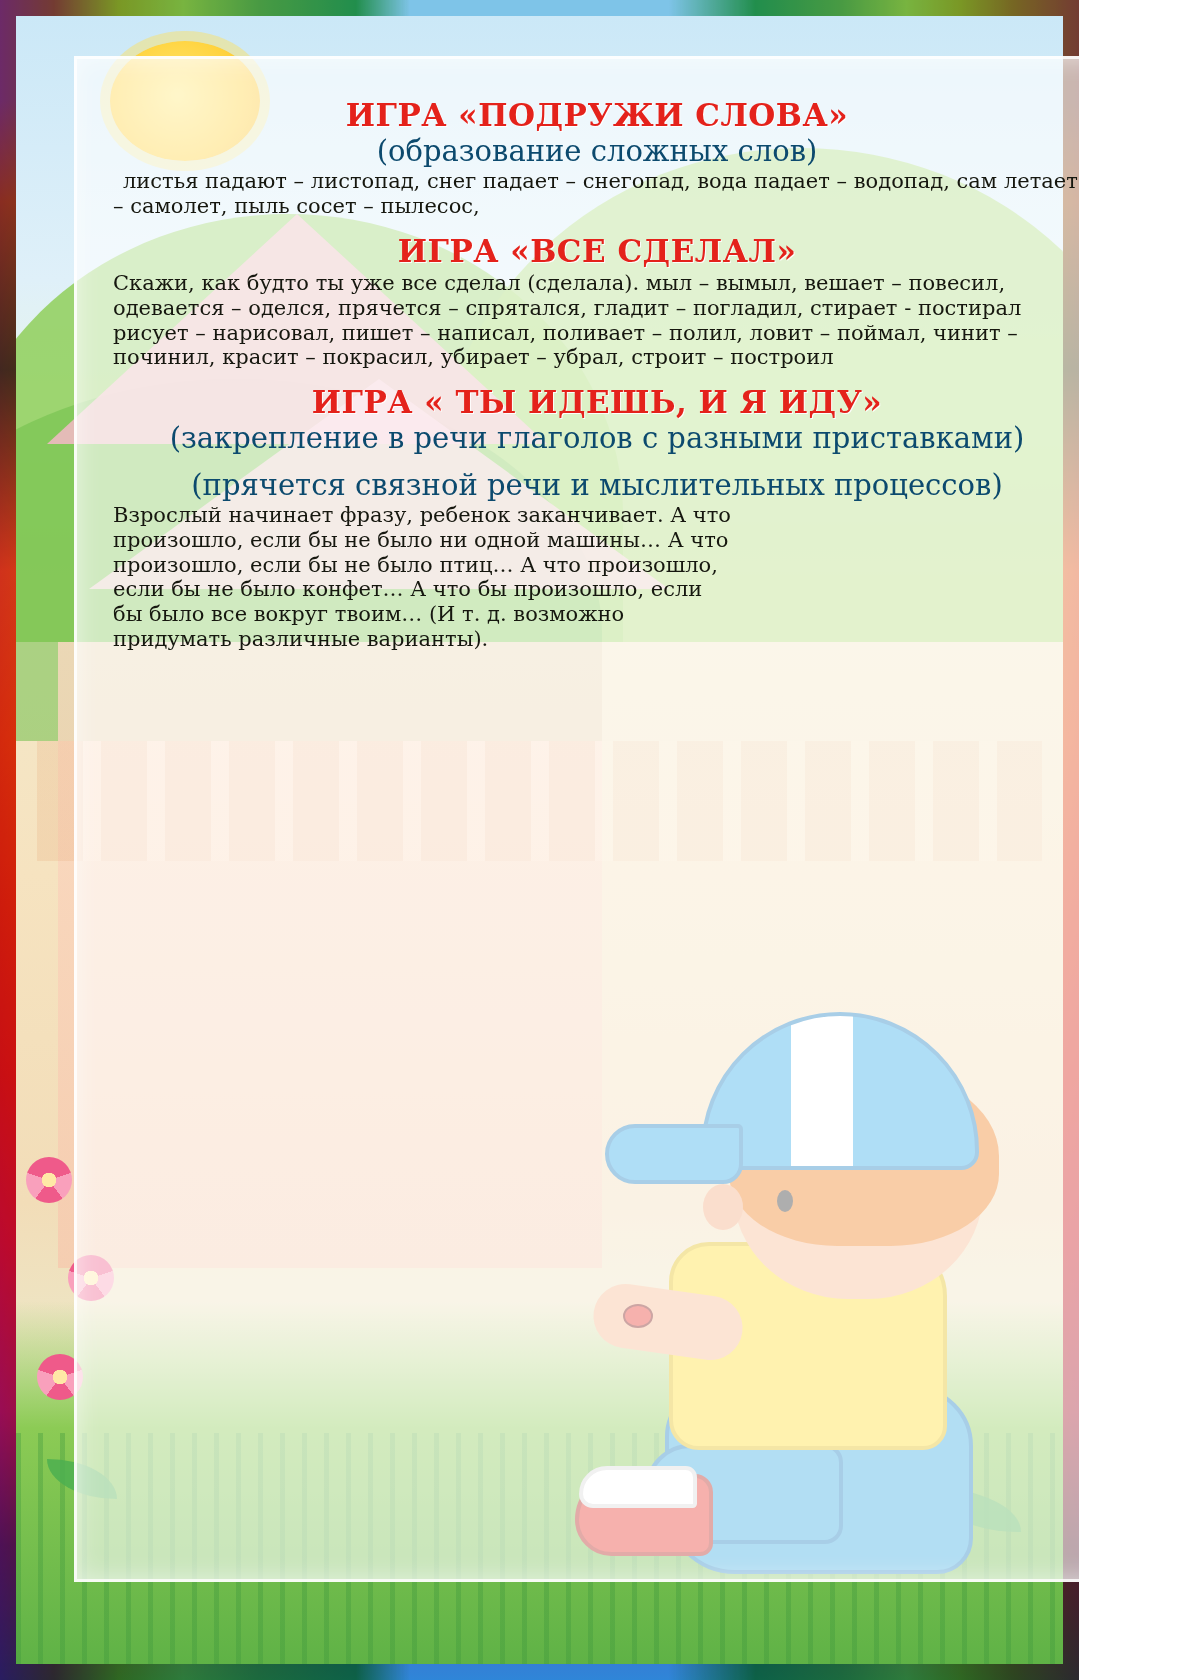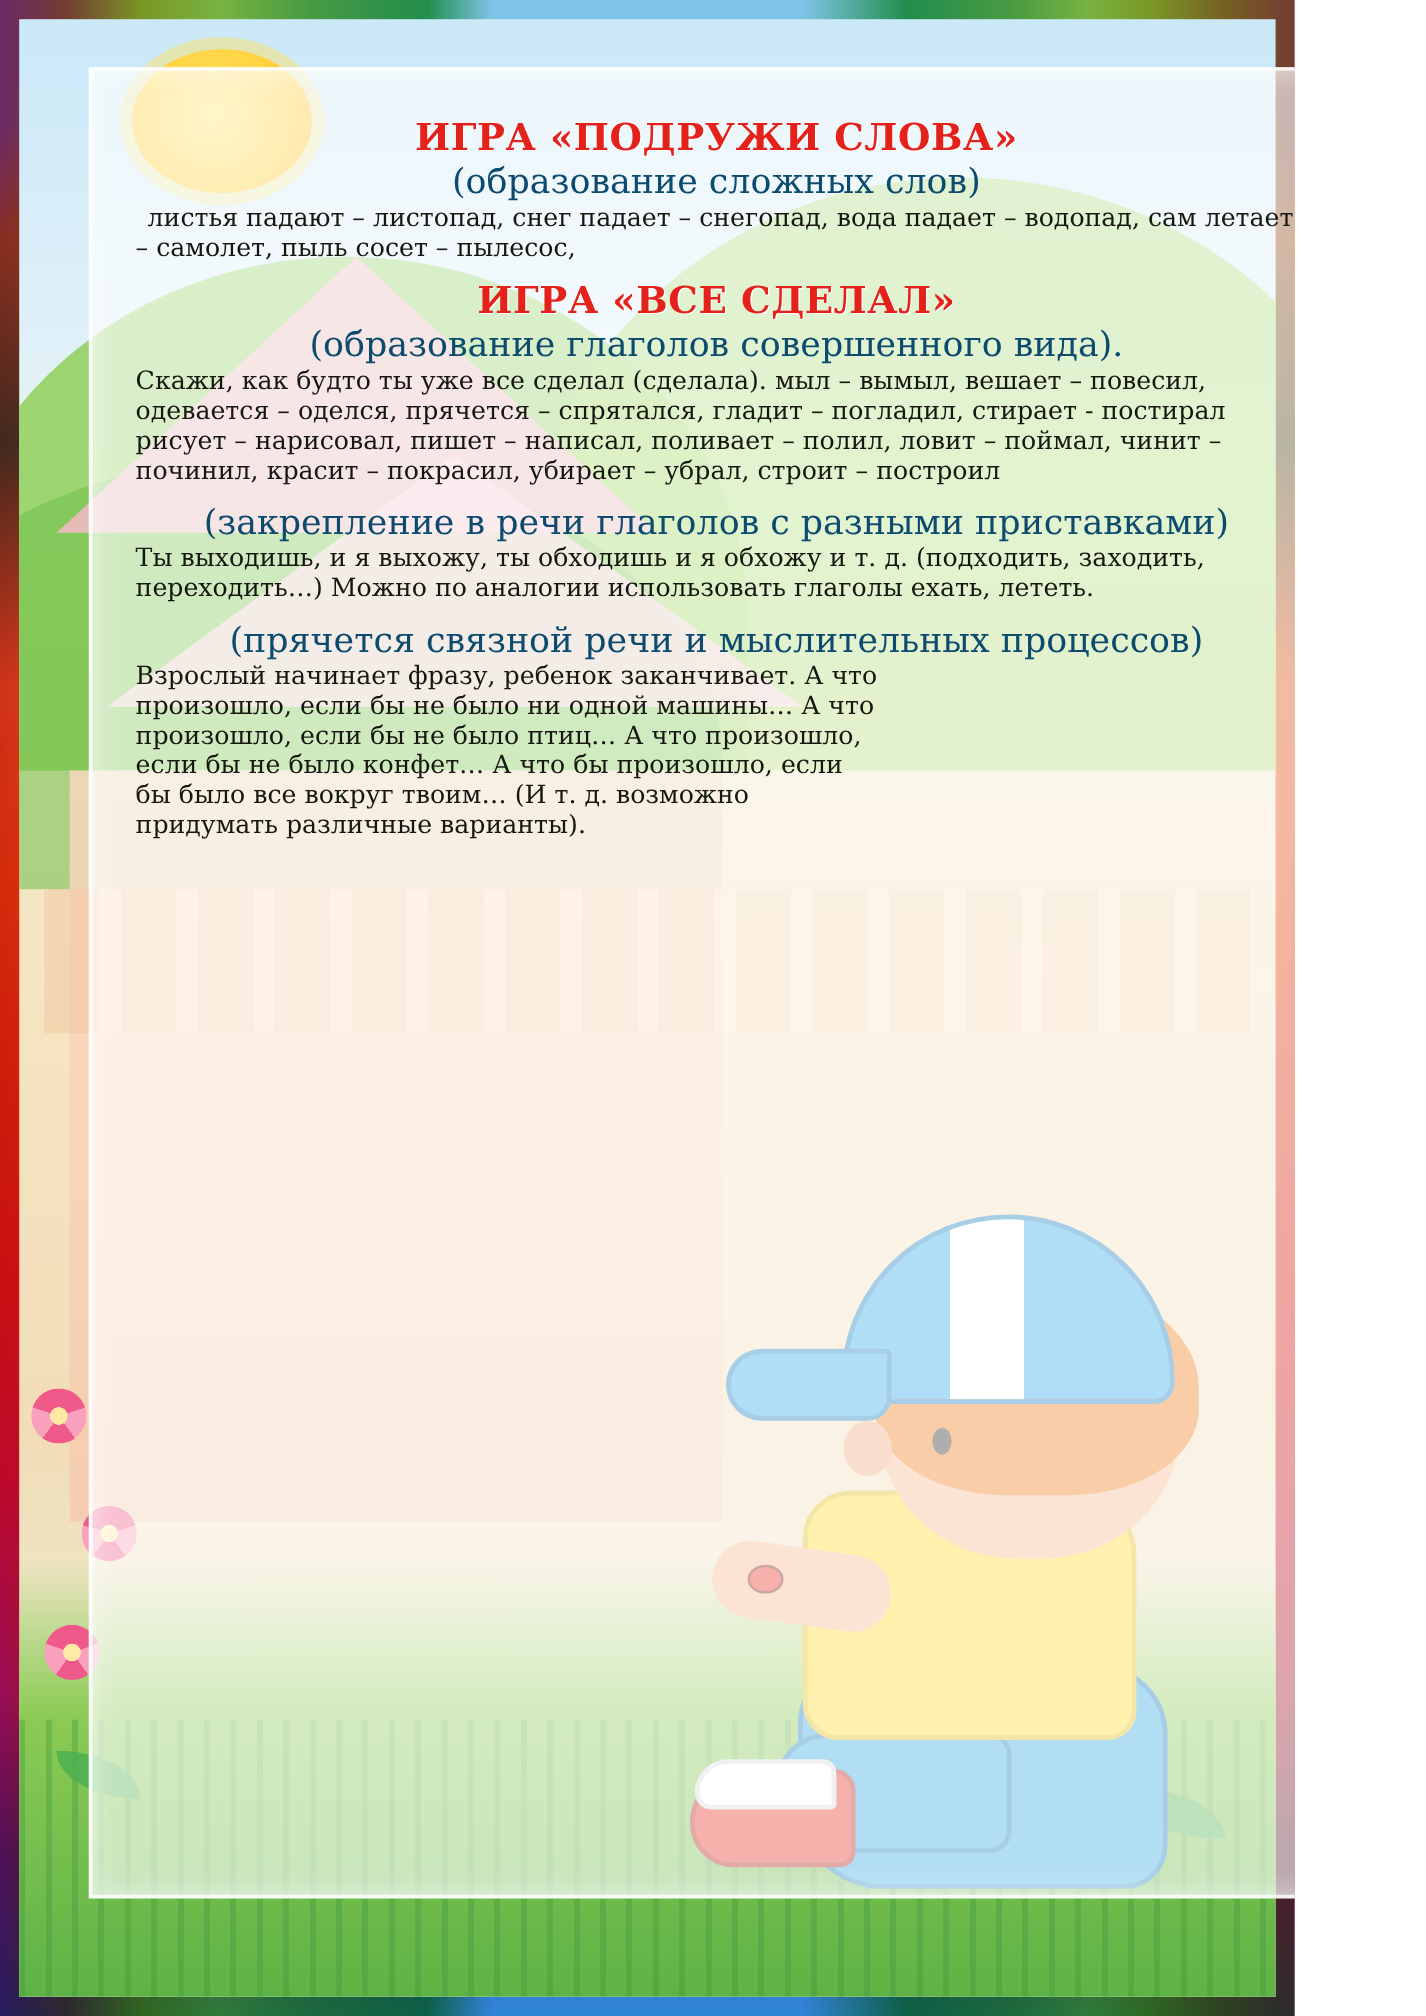--- a/index.html
+++ b/index.html
@@ -296,27 +296,26 @@
     <div class="card-inner">
 
       <div class="section s1">
         <div class="section-title">ИГРА «ПОДРУЖИ СЛОВА»</div>
         <div class="section-sub">(образование сложных слов)</div>
         <div class="section-body">листья падают – листопад, снег падает – снегопад, вода падает – водопад, сам летает – самолет, пыль сосет – пылесос,</div>
       </div>
 
       <div class="section s2">
         <div class="section-title">ИГРА «ВСЕ СДЕЛАЛ»</div>
-        <div class="section-sub">(образование глаголов совершенного вида).</div>
         <div class="section-body">Скажи, как будто ты уже все сделал (сделала). мыл – вымыл, вешает – повесил, одевается – оделся, прячется – спрятался, гладит – погладил, стирает - постирал рисует – нарисовал, пишет – написал, поливает – полил, ловит – поймал, чинит – починил, красит – покрасил, убирает – убрал, строит – построил</div>
       </div>
 
       <div class="section s3">
+        <div class="section-title">ИГРА « ТЫ ИДЕШЬ, И Я ИДУ»</div>
         <div class="section-sub">(закрепление в речи глаголов с разными приставками)</div>
-        <div class="section-body">Ты выходишь, и я выхожу, ты обходишь и я обхожу и т. д. (подходить, заходить, переходить…) Можно по аналогии использовать глаголы ехать, лететь.</div>
       </div>
 
       <div class="section s4">
         <div class="section-sub">(прячется связной речи и мыслительных процессов)</div>
         <div class="section-body narrow">Взрослый начинает фразу, ребенок заканчивает. А что произошло, если бы не было ни одной машины… А что произошло, если бы не было птиц… А что произошло, если бы не было конфет… А что бы произошло, если бы было все вокруг твоим… (И т. д. возможно придумать различные варианты).</div>
       </div>
 
     </div>
   </div>
 

